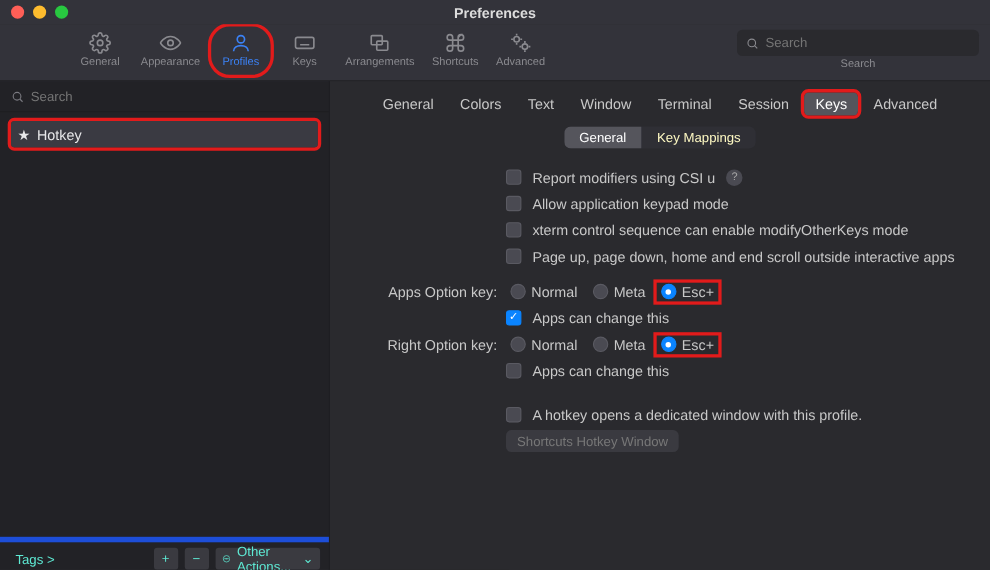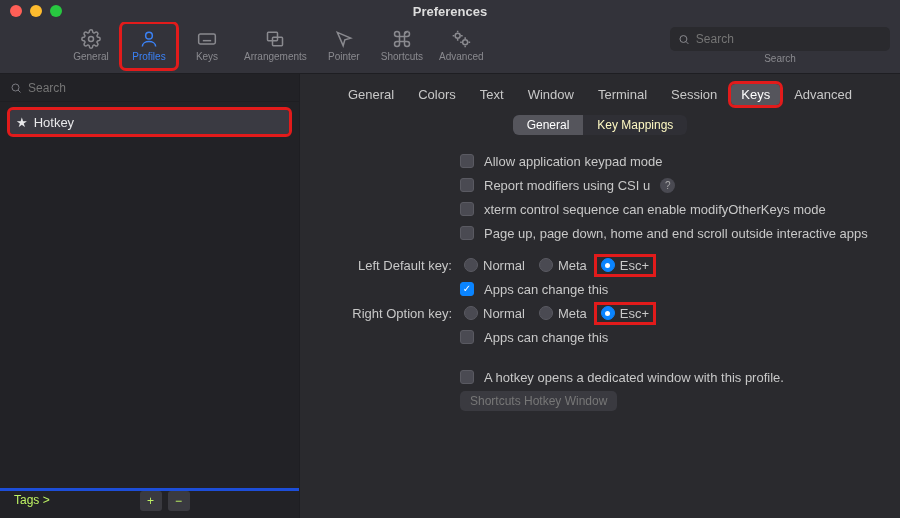--- a/index.html
+++ b/index.html
@@ -18,33 +18,33 @@
   
   .toolbar { height: 52px; background: #33333a; display: flex; align-items: center; padding: 0 10px 4px 64px; gap: 4px; border-bottom: 1px solid #1e1e22; }
   .tool-item { display: flex; flex-direction: column; align-items: center; justify-content: center; min-width: 54px; height: 44px; padding: 2px 6px; border-radius: 4px; color: #8a8a8f; }
   .tool-item.active { color: #3b82f6; }
   .tool-item svg { width: 20px; height: 20px; }
   .tool-label { font-size: 10px; margin-top: 2px; }
   .tool-spacer { flex: 1; }
   .search-wrap { display: flex; flex-direction: column; align-items: center; }
   .searchbox { width: 220px; height: 24px; background: #2a2a2e; border-radius: 5px; display: flex; align-items: center; padding: 0 8px; color: #8a8a8f; gap: 6px; }
   .searchbox input { background: transparent; border: none; outline: none; color: #c8c8c8; font-size: 12px; width: 100%; }
-  .redbox { outline: 3px solid #e21b1b; outline-offset: 0px; }
+  .redbox { outline: 3px solid #e21b1b; outline-offset: 0px; border-radius: 17px; }
 
   
   .content { flex: 1; display: flex; background: #2a2a2e; }
 
   
   .sidebar { width: 300px; background: #222226; display: flex; flex-direction: column; border-right: 1px solid #1e1e22; }
   .sidebar-search { height: 28px; display: flex; align-items: center; padding: 0 10px; color: #7a7a80; gap: 6px; border-bottom: 1px solid #1e1e22; }
   .sidebar-search input { background: transparent; border: none; outline: none; color: #c8c8c8; font-size: 12px; flex: 1; }
   .profile-list-wrap { flex: 1; padding: 8px 10px; }
   .profile-header { font-size: 12px; color: #9a9aa0; padding: 6px 2px; }
   .profile-row { height: 24px; display: flex; align-items: center; gap: 6px; background: #3a3a42; border-radius: 3px; padding: 0 6px; color: #e8e8ea; }
-  .sidebar-bottom { height: 30px; border-top: 3px solid #1d4ed8; display: flex; align-items: flex-start; gap: 6px; padding: 0 8px; font-size: 12px; color: #bef264; }
+  .sidebar-bottom { height: 30px; border-top: 5px solid #1d4ed8; display: flex; align-items: flex-end; gap: 6px; padding: 0 8px; font-size: 12px; color: #5eead4; }
   .tags-btn { padding: 2px 6px; }
   .icon-btn { width: 22px; height: 20px; display: flex; align-items: center; justify-content: center; background: #3a3a40; border-radius: 3px; }
   .other-actions { flex: 1; height: 20px; background: #3a3a40; border-radius: 3px; display: flex; align-items: center; padding: 0 6px; gap: 6px; justify-content: space-between; margin-top: 36px; }
 
   
   .rightpane { flex: 1; display: flex; flex-direction: column; padding: 6px 14px; }
   .tabrow { display: flex; justify-content: center; gap: 4px; padding: 4px 0; }
   .tab { padding: 3px 10px; font-size: 13px; color: #c8c8c8; border-radius: 4px; }
   .tab.selected { background: #55555c; color: #fff; }
   .subtabs { display: flex; justify-content: center; margin: 6px 0 10px; }
@@ -87,46 +87,47 @@
   </div>
 
   <div class="toolbar">
     <div class="tool-item">
       <svg viewBox="0 0 24 24" fill="none" stroke="currentColor" stroke-width="1.8">
           <circle cx="12" cy="12" r="3"></circle>
           <path d="M19.4 15a1.7 1.7 0 0 0 .34 1.87l.06.06a2 2 0 1 1-2.83 2.83l-.06-.06a1.7 1.7 0 0 0-1.87-.34 1.7 1.7 0 0 0-1 1.55V21a2 2 0 1 1-4 0v-.09a1.7 1.7 0 0 0-1-1.55 1.7 1.7 0 0 0-1.87.34l-.06.06a2 2 0 1 1-2.83-2.83l.06-.06a1.7 1.7 0 0 0 .34-1.87 1.7 1.7 0 0 0-1.55-1H3a2 2 0 1 1 0-4h.09a1.7 1.7 0 0 0 1.55-1 1.7 1.7 0 0 0-.34-1.87l-.06-.06a2 2 0 1 1 2.83-2.83l.06.06c.5.5 1.24.64 1.87.34.63-.26 1.04-.87 1-1.55V3a2 2 0 1 1 4 0v.09c-.04.68.37 1.29 1 1.55.63.3 1.37.16 1.87-.34l.06-.06a2 2 0 1 1 2.83 2.83l-.06.06a1.7 1.7 0 0 0-.34 1.87c.26.63.87 1.04 1.55 1H21a2 2 0 1 1 0 4h-.09a1.7 1.7 0 0 0-1.55 1z"></path>
         </svg>
       <span class="tool-label">General</span>
     </div>
+    <div class="tool-item">
+      <svg viewBox="0 0 24 24" fill="none" stroke="currentColor" stroke-width="1.8">
+          <path d="M1 12s4-7 11-7 11 7 11 7-4 7-11 7S1 12 1 12z"></path>
+          <circle cx="12" cy="12" r="3"></circle>
+        </svg>
+      <span class="tool-label">Appearance</span>
+    </div>
     <div class="tool-item active redbox">
       <svg viewBox="0 0 24 24" fill="none" stroke="currentColor" stroke-width="1.8">
           <circle cx="12" cy="8" r="4"></circle>
           <path d="M4 21c0-4 4-6 8-6s8 2 8 6"></path>
         </svg>
       <span class="tool-label">Profiles</span>
     </div>
     <div class="tool-item">
       <svg viewBox="0 0 24 24" fill="none" stroke="currentColor" stroke-width="1.8">
           <rect x="2" y="6" width="20" height="12" rx="2"></rect>
           <path d="M6 10h0M10 10h0M14 10h0M18 10h0M7 14h10"></path>
         </svg>
       <span class="tool-label">Keys</span>
     </div>
     <div class="tool-item">
       <svg viewBox="0 0 24 24" fill="none" stroke="currentColor" stroke-width="1.8">
           <rect x="3" y="4" width="12" height="10" rx="1"></rect>
           <rect x="9" y="10" width="12" height="10" rx="1"></rect>
         </svg>
       <span class="tool-label">Arrangements</span>
-    </div>
-    <div class="tool-item">
-      <svg viewBox="0 0 24 24" fill="none" stroke="currentColor" stroke-width="1.8">
-          <path d="M4 4l7 16 2-7 7-2z"></path>
-        </svg>
-      <span class="tool-label">Pointer</span>
     </div>
     <div class="tool-item">
       <svg viewBox="0 0 24 24" fill="none" stroke="currentColor" stroke-width="1.8">
           <path d="M18 3a3 3 0 0 0-3 3v12a3 3 0 1 0 3-3H6a3 3 0 1 0 3 3V6a3 3 0 1 0-3 3h12a3 3 0 1 0-3-3z"></path>
         </svg>
       <span class="tool-label">Shortcuts</span>
     </div>
     <div class="tool-item">
       <svg viewBox="0 0 24 24" fill="none" stroke="currentColor" stroke-width="1.8">
           <circle cx="8" cy="8" r="3"></circle>
@@ -204,50 +205,50 @@
           <div class="seg selected">General</div>
           <div class="seg">Key Mappings</div>
         </div>
       </div>
 
       <div class="form">
         <div class="row">
           <div class="label-col"></div>
           <div class="controls-col">
             <span class="checkbox"></span>
-            <span class="cklabel">Allow application keypad mode</span>
-          </div>
-        </div>
-        <div class="row">
-          <div class="label-col"></div>
-          <div class="controls-col">
-            <span class="checkbox"></span>
             <span class="cklabel">Report modifiers using CSI u</span>
             <span class="help">?</span>
           </div>
         </div>
         <div class="row">
           <div class="label-col"></div>
           <div class="controls-col">
             <span class="checkbox"></span>
+            <span class="cklabel">Allow application keypad mode</span>
+          </div>
+        </div>
+        <div class="row">
+          <div class="label-col"></div>
+          <div class="controls-col">
+            <span class="checkbox"></span>
             <span class="cklabel">xterm control sequence can enable modifyOtherKeys mode</span>
           </div>
         </div>
         <div class="row">
           <div class="label-col"></div>
           <div class="controls-col">
             <span class="checkbox"></span>
             <span class="cklabel">Page up, page down, home and end scroll outside interactive apps</span>
           </div>
         </div>
 
         <div class="spacer8"></div>
 
         <div class="row">
-          <div class="label-col">Left Default key:</div>
+          <div class="label-col">Apps Option key:</div>
           <div class="controls-col radio-group">
             <div class="opt">
               <span class="radio"></span>
                 <span>Normal</span>
             </div>
             <div class="opt">
               <span class="radio"></span>
                 <span>Meta</span>
             </div>
             <div class="opt redbox-inline">

